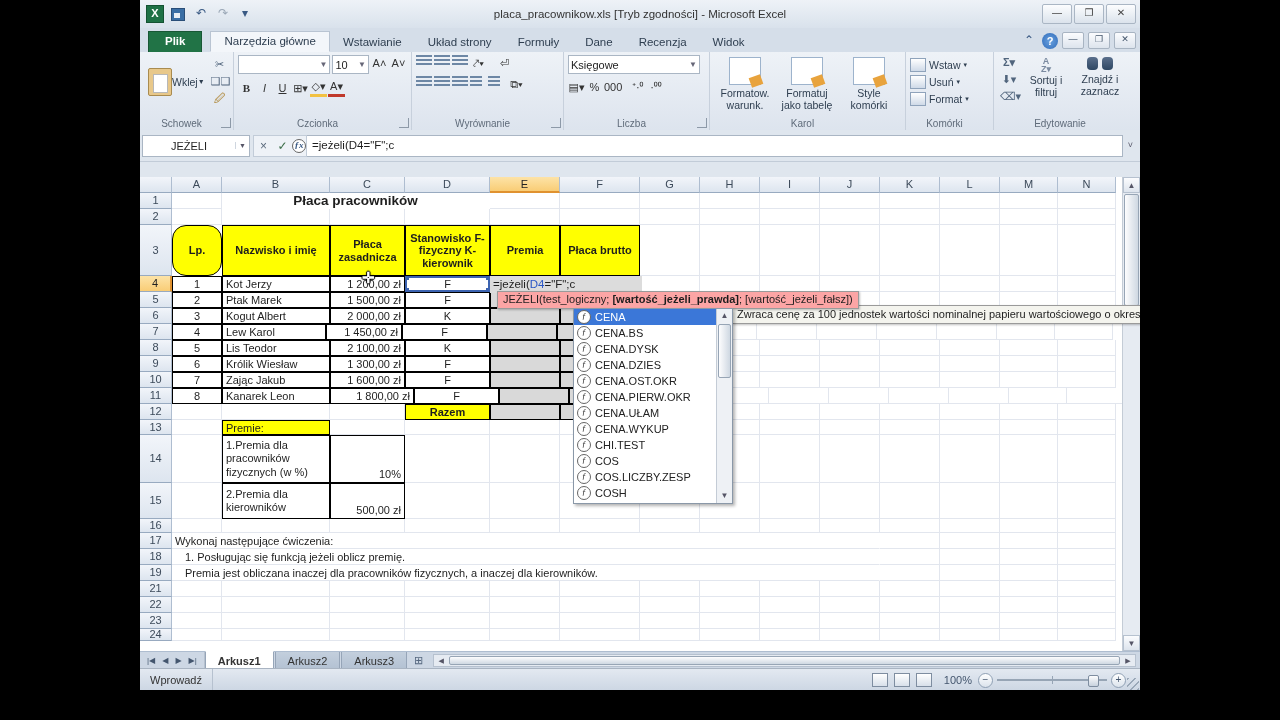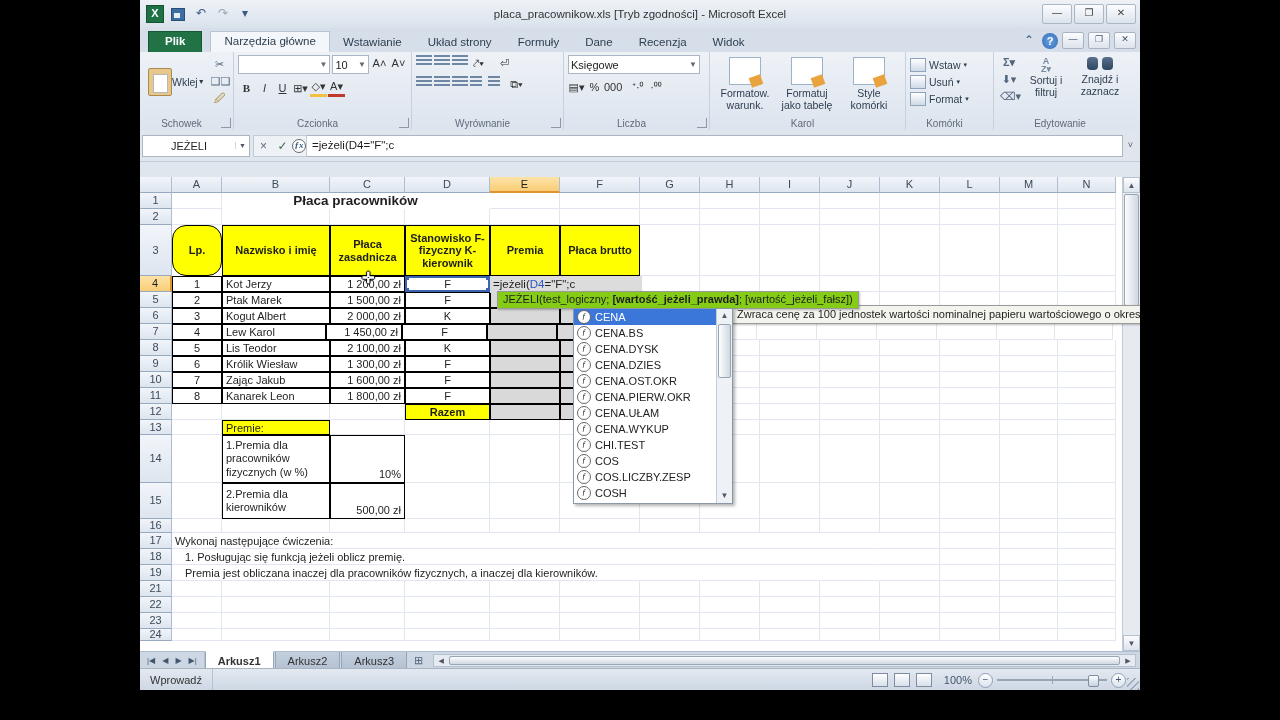--- a/index.html
+++ b/index.html
@@ -116,21 +116,21 @@
   .cell.ind{padding-left:13px;}
 
   
   .refbox{position:absolute;left:265px;top:276px;width:85px;height:16px;border:2px solid #3c63b0;box-sizing:border-box;z-index:5;}
   .refbox i{position:absolute;width:4px;height:4px;background:#3c63b0;}
   .editcell{position:absolute;left:350px;top:276px;width:152px;height:17px;background:#dcdcdc;
     font-size:11.5px;line-height:16px;padding-left:3px;box-sizing:border-box;z-index:6;white-space:nowrap;overflow:hidden;}
   .editcell .ref{color:#2a56c6;}
   .cellcursor{position:absolute;left:222px;top:269px;z-index:7;color:#fff;font-size:15px;font-weight:bold;
     text-shadow:0 0 1px #000,1px 0 1px #000,-1px 0 1px #000,0 1px 1px #000,0 -1px 1px #000;}
-  .hinttip{position:absolute;left:357px;top:291px;height:16px;background:#84cc16;border:1px solid #9a9a9a;
+  .hinttip{position:absolute;left:357px;top:291px;height:16px;background:#fca5a5;border:1px solid #9a9a9a;
     font-size:11px;line-height:15px;padding:0 5px;z-index:9;white-space:nowrap;box-shadow:1px 1px 2px rgba(0,0,0,.25);}
   .desctip{position:absolute;left:592px;top:305px;height:17px;width:600px;background:#f4f4ee;border:1px solid #9a9a9a;
     font-size:11px;line-height:16px;padding:0 4px;z-index:8;white-space:nowrap;overflow:hidden;box-shadow:1px 1px 2px rgba(0,0,0,.25);}
   .funclist{position:absolute;left:433px;top:308px;width:158px;height:194px;background:#fff;
     border:1px solid #8a98a8;z-index:10;display:flex;box-shadow:2px 2px 3px rgba(0,0,0,.3);}
   .flist{flex:1;overflow:hidden;}
   .fitem{height:16px;display:flex;align-items:center;gap:4px;padding:0 3px;font-size:11px;color:#222;white-space:nowrap;}
   .fitem.sel{background:#3b77d8;color:#fff;}
   .fx{flex:none;width:12px;height:12px;border:1px solid #666;border-radius:50%;font-size:9px;line-height:11px;
     text-align:center;font-style:italic;font-family:"Liberation Serif",serif;background:#fff;color:#333;}
@@ -563,21 +563,21 @@
           <div class="cell" style="width: 60px;"></div>
           <div class="cell" style="width: 60px;"></div>
           <div class="cell" style="width: 60px;"></div>
           <div class="cell" style="width: 58px;"></div>
           <div class="cell" style="width: 58px;"></div>
         </div>
         <div class="srow" style="height: 16px;">
           <div class="rowhdr">11</div>
           <div class="cell ctr box" style="width: 50px;">8</div>
           <div class="cell box" style="width: 108px;">Kanarek Leon</div>
-          <div class="cell money box" style="width: 75px;">1 800,00 zł</div>
+          <div class="cell money box" style="width: 84px;">1 800,00 zł</div>
           <div class="cell ctr box" style="width: 85px;">F</div>
           <div class="cell gray box" style="width: 70px;"></div>
           <div class="cell gray box" style="width: 80px;"></div>
           <div class="cell" style="width: 60px;"></div>
           <div class="cell" style="width: 60px;"></div>
           <div class="cell" style="width: 60px;"></div>
           <div class="cell" style="width: 60px;"></div>
           <div class="cell" style="width: 60px;"></div>
           <div class="cell" style="width: 60px;"></div>
           <div class="cell" style="width: 58px;"></div>

